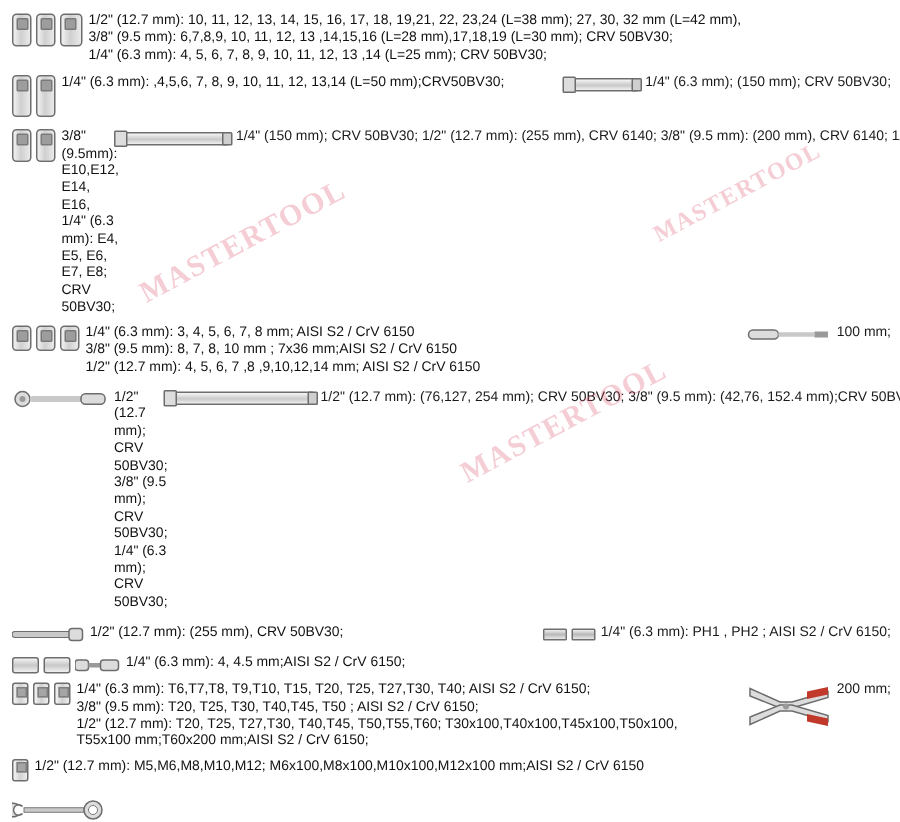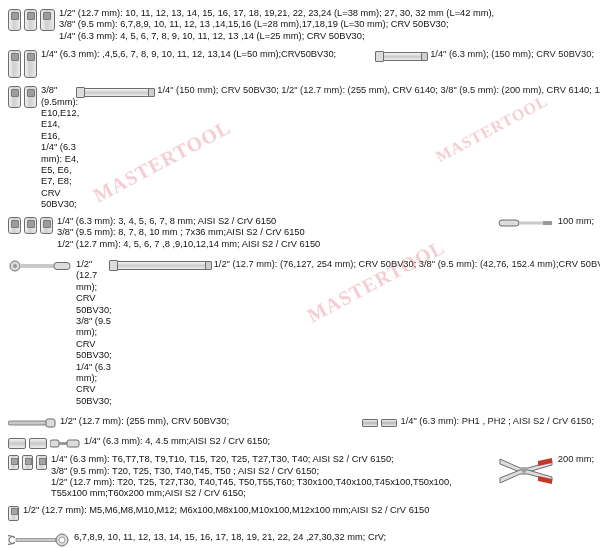--- a/index.html
+++ b/index.html
@@ -384,19 +384,18 @@
       <div class="icons">
         <span class="ico wrench">
           <svg viewBox="0 0 62 14">
             <path d="M3 3 a4.5 4.5 0 1 0 0 8 l4 -1.5 a3.5 3.5 0 1 1 0 -5 Z" class="stroke"></path>
             <rect x="8" y="5.5" width="40" height="3" class="fillmid" stroke="#6d6d6d" stroke-width="0.6"></rect>
             <circle cx="54" cy="7" r="6" class="stroke"></circle>
             <circle cx="54" cy="7" r="3" fill="#ffffff" stroke="#6d6d6d" stroke-width="0.6"></circle>
           </svg>
         </span>
       </div>
-      <div class="txt">6,7,8,9, 10, 11, 12, 13, 14, 15, 16, 17, 18, 19, 21, 22, 24 ,27,30,32 mm; CrV;</div>
     </div>
 
     <div class="spacer-10"></div>
 
   </div>
 </div>
 
 </body></html>

